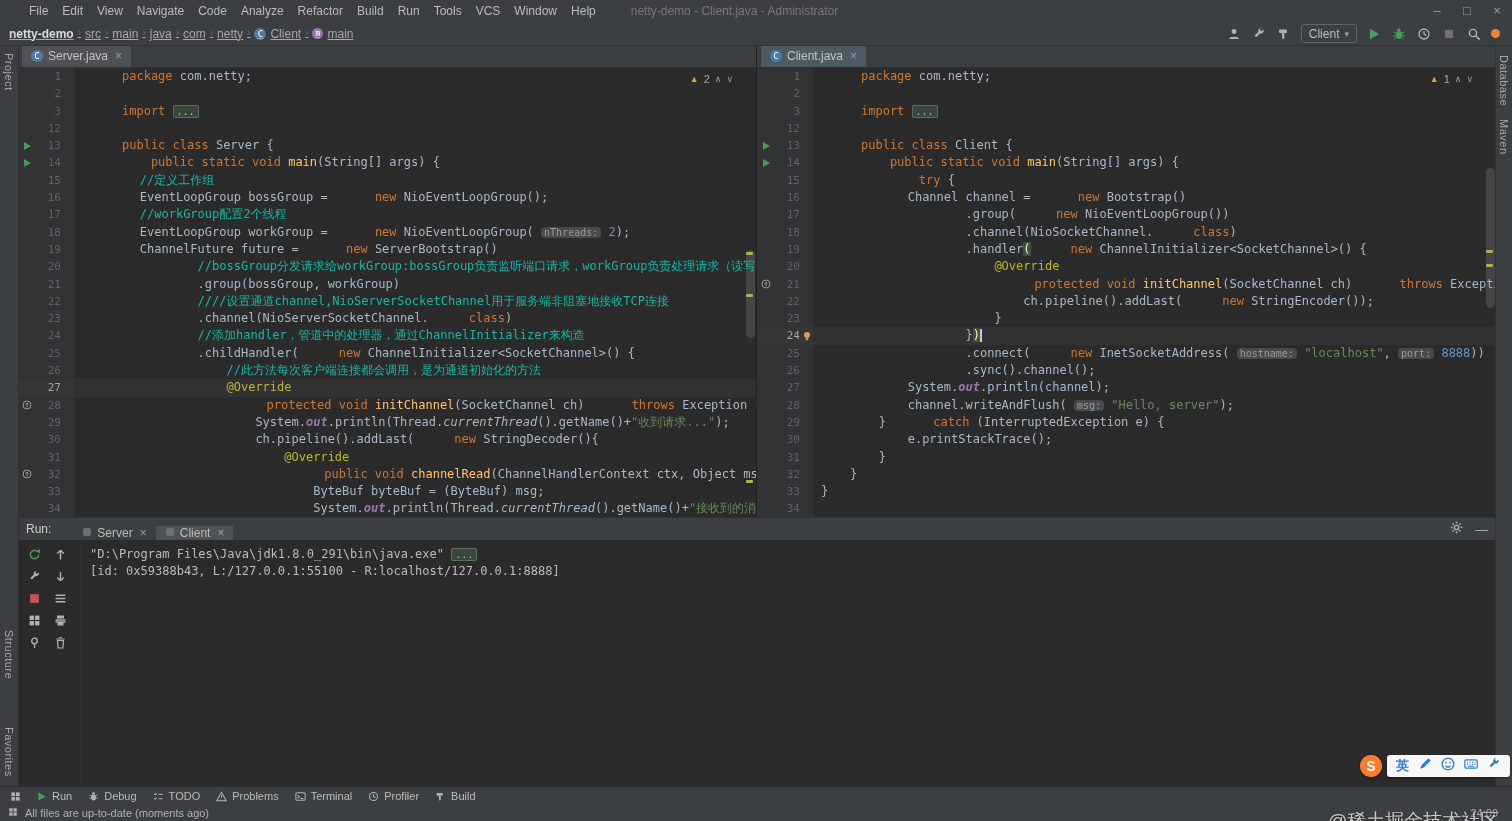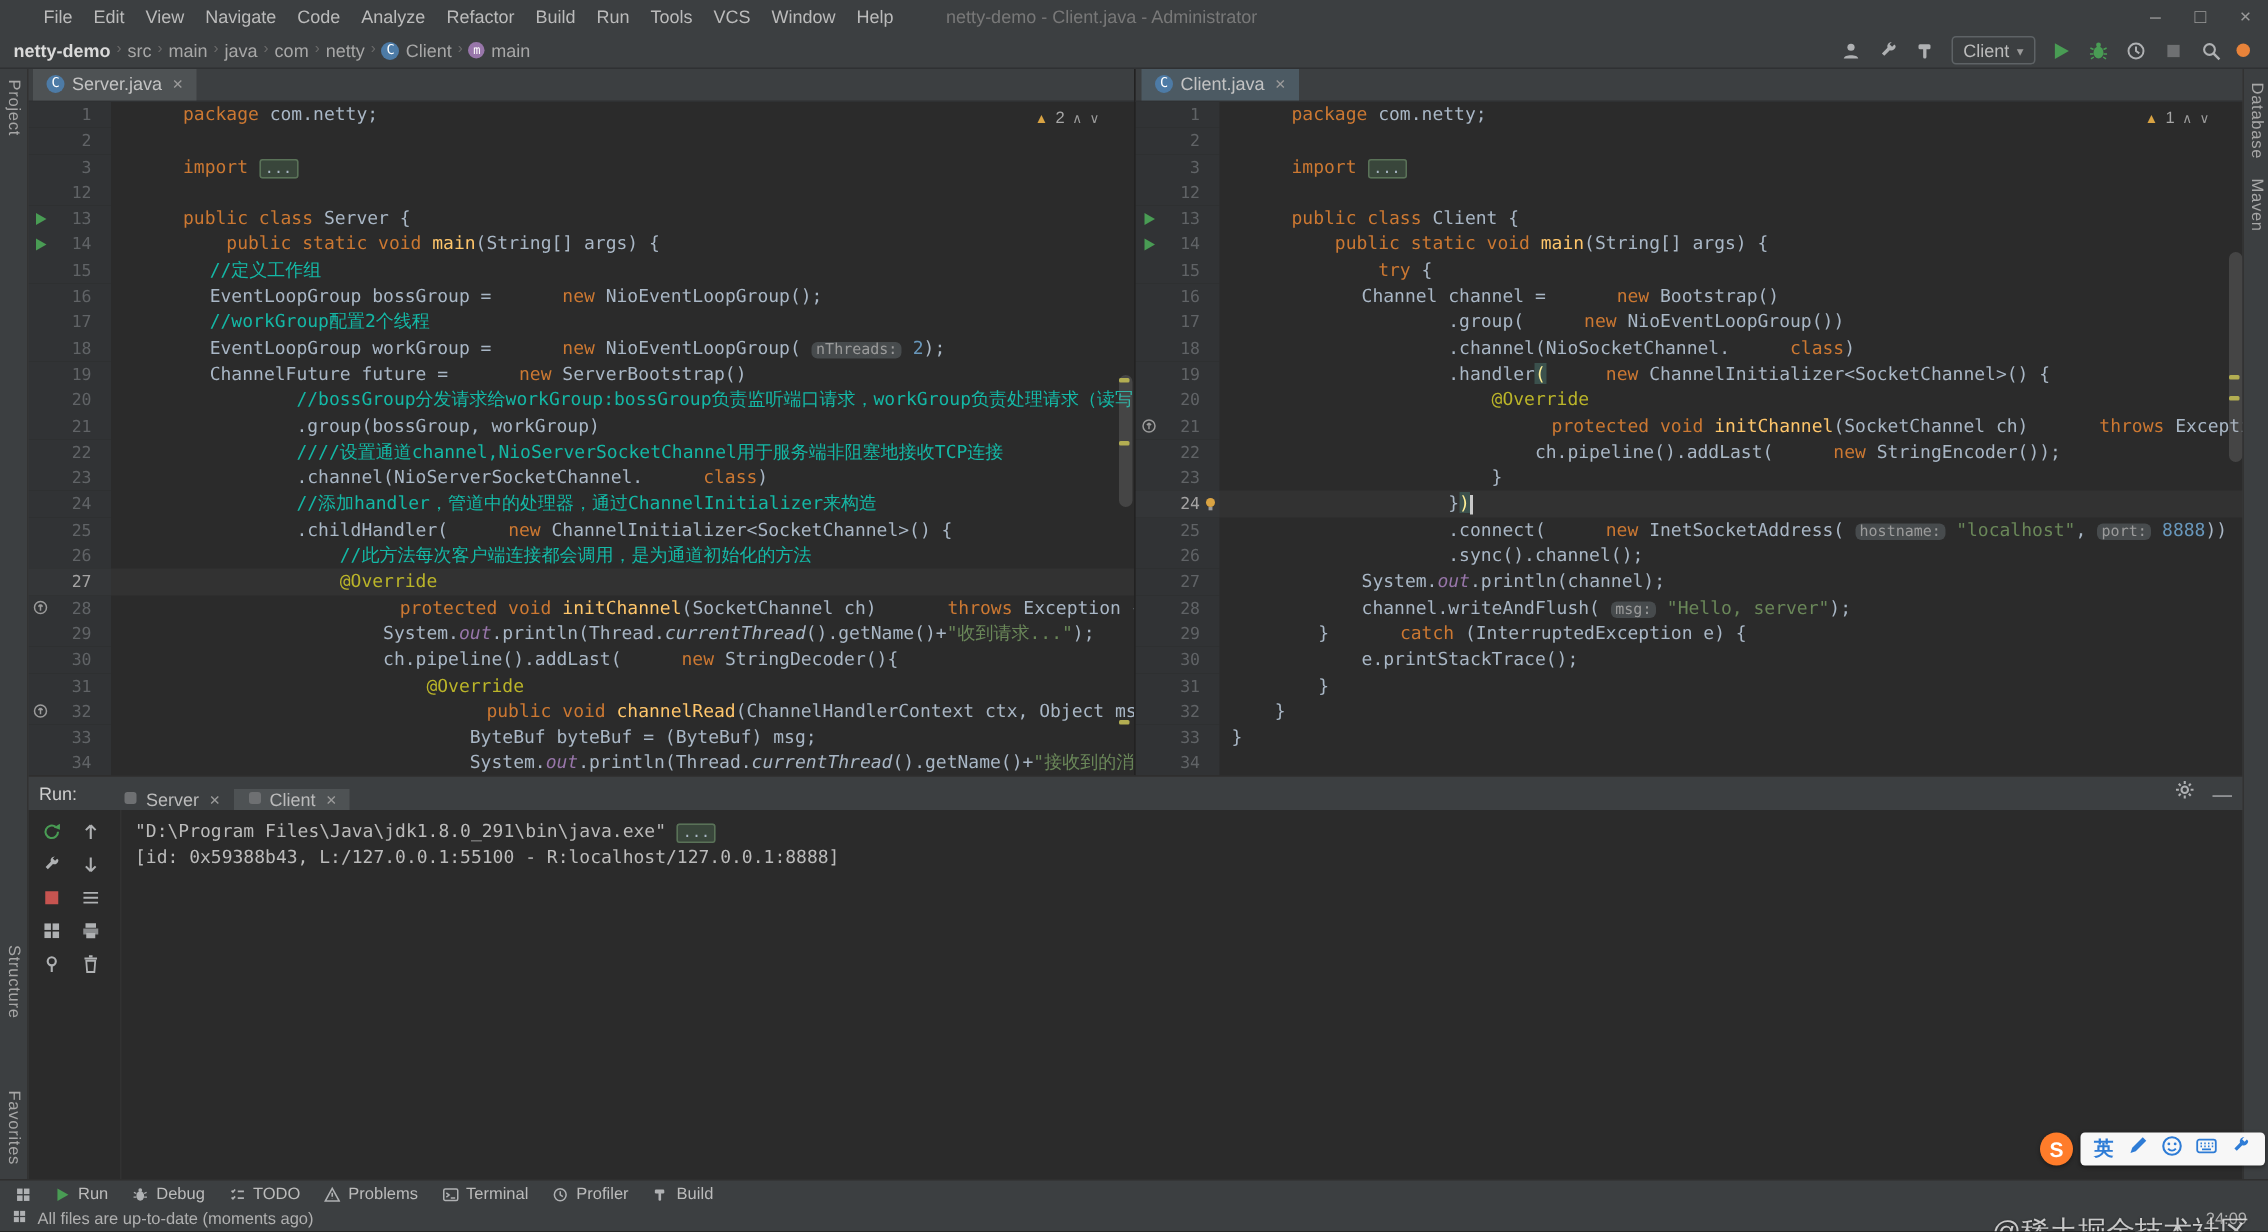--- a/index.html
+++ b/index.html
@@ -11,21 +11,21 @@
             align-items:center;font-size:12px;color:#bbbbbb;z-index:12;}
   .menubar{display:flex;align-items:center;padding-left:22px;}
   .menu-item{padding:0 7px;cursor:default;white-space:nowrap;}
   .win-title{color:#787878;margin-left:28px;flex:1;white-space:nowrap;overflow:hidden;}
   .win-controls{display:flex;margin-left:auto;}
   .win-controls span{width:30px;text-align:center;color:#9b9b9b;font-size:13px;line-height:22px;}
 
   
   .navbar{position:absolute;left:0;top:22px;right:0;height:23px;background:#3c3f41;display:flex;
           align-items:center;padding:0 6px;z-index:11;border-bottom:1px solid #2f3133;}
-  .crumbs{display:flex;align-items:flex-start;font-size:12px;color:#a7a7a7;}
+  .crumbs{display:flex;align-items:flex-start;font-size:12px;color:#a7a7a7;text-decoration:underline;}
   .crumb{padding:0 3px;display:flex;align-items:center;gap:4px;white-space:nowrap;}
   .crumb.first{color:#dadada;font-weight:bold;}
   .crumb-sep{color:#6b6b6b;font-size:10px;padding:0 1px;}
   .nav-tools{margin-left:auto;display:flex;align-items:center;gap:9px;padding-right:6px;}
   .tool-ic{width:16px;height:16px;display:flex;align-items:center;justify-content:center;}
   .tool-ic svg{width:14px;height:14px;}
   .combo{display:flex;align-items:center;gap:5px;border:1px solid #5e6366;border-radius:3px;height:17px;
          padding:0 7px;font-size:12px;color:#bbbbbb;background:#3c3f41;}
   .combo-chev{color:#9b9b9b;font-size:9px;}
   .orange-dot{width:9px;height:9px;border-radius:50%;background:#e8833a;}
@@ -64,21 +64,21 @@
   .code-row.current .gutter{background:#343638;}
   .code-row.current .lnum{color:#a4a3a3;}
   .g1{width:17px;display:flex;justify-content:center;align-items:center;}
   .g1 svg,.g2 svg{width:10px;height:10px;}
   .lnum{width:26px;text-align:right;color:#606366;font-size:11px;}
   .g2{width:13px;display:flex;justify-content:center;align-items:center;}
   .code{flex:1;overflow:hidden;white-space:pre;padding-left:8px;color:#a9b7c6;}
 
   .t-k{color:#cc7832;margin-left:40px;} .t-d{color:#a9b7c6;} .t-c{color:#14b8a6;} .t-s{color:#6a8759;}
   .t-n{color:#6897bb;} .t-a{color:#bbb529;} .t-m{color:#ffc66b;}
-  .t-f{color:#9876aa;font-style:italic;} .t-st{color:#a9b7c6;font-style:italic;}
+  .t-f{color:#9876aa;font-style:italic;font-weight:bold;} .t-st{color:#a9b7c6;font-style:italic;}
   .t-h{color:#9b9b9b;background:#474b4d;border-radius:4px;padding:0 3px;font-size:10px;}
   .t-fold{color:#a9b7c6;background:#39463b;border:1px solid #5a7258;border-radius:2px;padding:0 3px;font-size:10px;}
   .t-match{background:#3b514d;color:#ffef96;}
   .caret{display:inline-block;width:2px;height:13px;background:#c8c8c8;vertical-align:middle;}
 
   .warnbox{position:absolute;top:27px;right:18px;display:flex;align-items:center;gap:5px;font-size:11px;
            color:#a7a7a7;background:rgba(43,43,43,.92);padding:1px 5px;z-index:6;}
   .warn-tri{color:#d9a343;font-size:9px;}
   .chev{color:#9b9b9b;font-size:9px;}
   .stripe-mark{position:absolute;right:3px;width:7px;height:3px;background:#b3ae52;border-radius:1px;z-index:4;}

